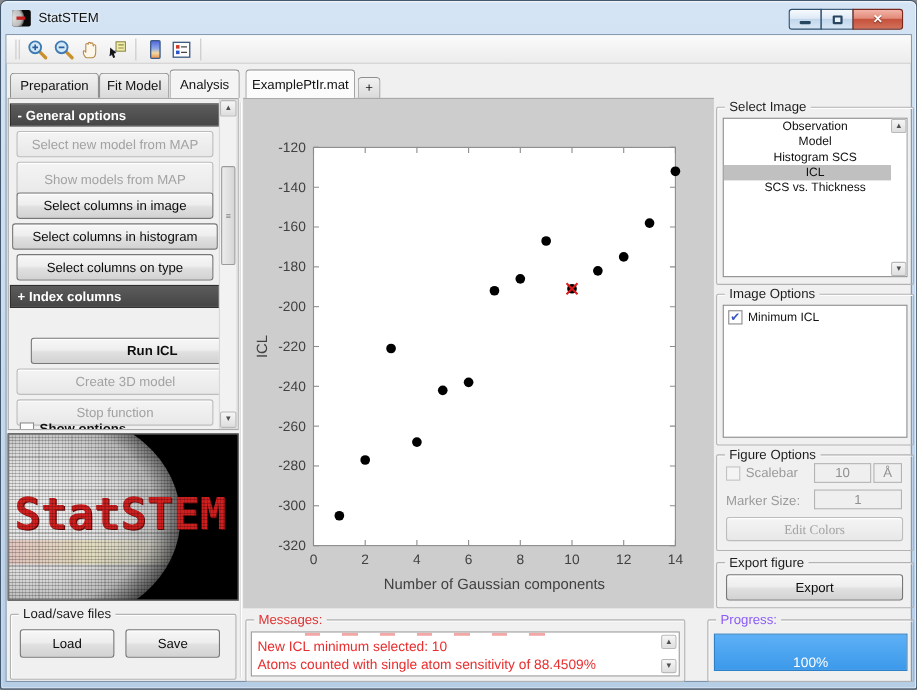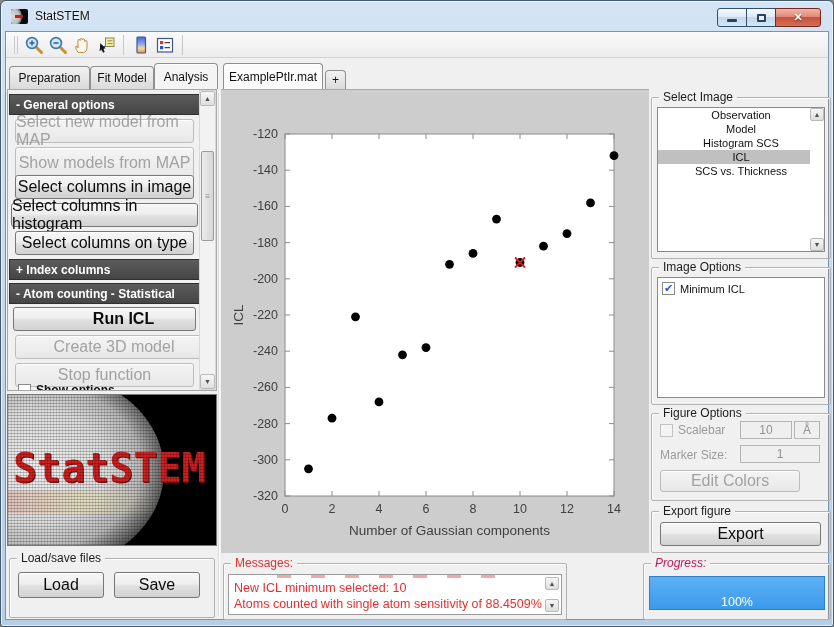--- a/index.html
+++ b/index.html
@@ -29,21 +29,21 @@
   
   .toolbar{position:absolute;left:5px;right:5px;top:31px;height:26px;background:linear-gradient(#fafafa,#ececec);
      border-bottom:1px solid #d2d2d2;display:flex;align-items:center;padding-left:4px;}
   .grip{width:4px;height:18px;border-left:1px solid #c9c9c9;border-right:1px solid #c9c9c9;margin:0 4px;}
   .tool-btn{width:24px;height:23px;display:flex;align-items:center;justify-content:center;border-radius:3px;}
   .tool-sep{width:1px;height:20px;background:#c8c8c8;margin:0 5px;}
   
   .group{position:absolute;border:1px solid #b2b2b2;border-radius:2px;box-shadow:inset 1px 1px 0 #fdfdfd;}
   .gtitle{position:absolute;top:-8px;left:7px;background:#f0f0f0;padding:0 4px;font-size:12px;color:#1d1d1d;white-space:nowrap;}
   
-  .btn{position:absolute;display:flex;align-items:center;justify-content:center;font-size:16px;color:#0c0c0c;
+  .btn{position:absolute;display:flex;align-items:center;justify-content:center;font-size:12px;color:#0c0c0c;
      border:1px solid #777;border-radius:3px;background:linear-gradient(#f7f7f7,#eeeeee 45%,#e0e0e0 55%,#d2d2d2);
      box-shadow:inset 0 1px 0 #fff;}
   .btn.disabled{color:#a2a2a2;border-color:#bcbcbc;background:linear-gradient(#f4f4f4,#e8e8e8);}
   
   .tab{position:absolute;height:23px;display:flex;align-items:center;justify-content:center;font-size:12px;color:#111;
      border:1px solid #8f8f8f;border-bottom:none;border-radius:4px 4px 0 0;background:linear-gradient(#f2f2f2,#dadada);}
   .tab.active{background:#f4f4f4;height:26px;z-index:3;box-shadow:inset 0 1px 0 #fff;}
   .tab.doc-active{background:#fbfbfb;}
   
   .opt-panel{position:absolute;left:6px;top:88px;width:210px;height:302px;border:1px solid #a8a8a8;background:#f0f0f0;overflow:hidden;z-index:2;}
@@ -82,21 +82,21 @@
   
   .msg-inner{position:absolute;left:4px;right:4px;top:10px;bottom:4px;background:#fff;border:1px solid #9a9a9a;overflow:hidden;}
   .msg-line{font-size:12.5px;color:#e82e2e;padding:0 5px;height:16px;line-height:16px;white-space:nowrap;}
   .msg-clip{height:5px;overflow:hidden;position:relative;}
   .msg-clip .marks{position:absolute;top:0;left:48px;width:220px;height:3px;
      background:repeating-linear-gradient(90deg,#e86060 0 14px,rgba(0,0,0,0) 14px 34px);opacity:.55;}
   .msg-sb{position:absolute;right:2px;width:14px;}
   .pbar{position:absolute;left:5px;right:5px;top:12px;height:34px;border:1px solid #2d7fc6;
      background:linear-gradient(#5db0f6,#3c99ea);color:#fff;font-size:12.5px;display:flex;align-items:flex-end;justify-content:center;}
   .gtitle.red{color:#e03030;}
-  .gtitle.blue{color:#be185d;font-style:italic;}
+  .gtitle.blue{color:#8b5cf6;}
 </style>
 </head>
 <body>
 
 <div id="root">
 
   <div class="titlebar">
     <div class="app-icon">
         <div class="blob"></div>
         <div class="rdot"></div>
@@ -179,22 +179,21 @@
   <div class="tab active" style="left:153px;top:62px;width:64px;">Analysis</div>
 
   <div class="opt-panel">
     <div class="sechead" style="top:4px;">- General options</div>
     <div class="btn disabled" style="left:7px;top:29px;width:179px;height:24px;">Select new model from MAP</div>
     <div class="btn disabled" style="left:7px;top:57px;width:179px;height:32px;">Show models from MAP</div>
     <div class="btn" style="left:3px;top:113px;width:187px;height:24px;">Select columns in histogram</div>
     <div class="btn" style="left:7px;top:85px;width:179px;height:24px;">Select columns in image</div>
     <div class="btn" style="left:7px;top:141px;width:179px;height:24px;">Select columns on type</div>
     <div class="sechead" style="top:169px;">+ Index columns</div>
-    <div class="sechead" style="top:193px;">- Atom counting - Statistical</div>
-    <div class="btn" style="left:5px;top:217px;width:183px;height:24px;font-weight:bold;padding-left:38px;">Run ICL</div>
+    <div class="btn" style="left:20px;top:217px;width:183px;height:24px;font-weight:bold;padding-left:38px;">Run ICL</div>
     <div class="btn disabled" style="left:7px;top:245px;width:198px;height:24px;">Create 3D model</div>
     <div class="btn disabled" style="left:7px;top:273px;width:179px;height:24px;">Stop function</div>
     <div class="cb-row" style="left:10px;top:293px;">
       <span class="cb"></span>
       <span style="font-weight:bold;">Show options</span>
     </div>
 
     <div class="sb-v" style="right:0;top:0;width:17px;bottom:0;">
       <div class="sb-arrow" style="top:0;">▲</div>
       <div class="sb-thumb" style="top:60px;height:90px;">≡</div>
@@ -329,29 +328,29 @@
   <div class="group" style="left:650px;top:412px;width:180px;height:88px;">
     <div class="gtitle">Figure Options</div>
     <div class="cb-row" style="left:8px;top:9px;color:#9a9a9a;">
       <span class="cb disabled"></span>
       <span>Scalebar</span>
     </div>
     <input class="field" style="left: 88px; top: 7px; width: 52px; height: 18px;" disabled="" value="10">
     <div class="field" style="left:142px;top:7px;width:26px;height:18px;line-height:17px;">Å</div>
     <div class="lbl-dis" style="left:8px;top:34px;">Marker Size:</div>
     <input class="field" style="left: 88px; top: 31px; width: 80px; height: 18px;" disabled="" value="1">
-    <div class="btn disabled" style="left:8px;top:56px;width:140px;height:22px;">Edit Colors</div>
+    <div class="btn disabled" style="left:8px;top:56px;width:161px;height:22px;font-family:Liberation Serif, serif;">Edit Colors</div>
   </div>
 
   <div class="group" style="left:650px;top:510px;width:180px;height:42px;">
     <div class="gtitle">Export figure</div>
     <div class="btn" style="left:8px;top:10px;width:161px;height:24px;">Export</div>
   </div>
 
-  <div class="group" style="left:222px;top:562px;width:344px;height:57px;">
+  <div class="group" style="left:222px;top:562px;width:400px;height:57px;">
     <div class="gtitle red">Messages:</div>
     <div class="msg-inner">
       <div class="msg-clip">
           <div class="marks"></div>
         </div>
       <div class="msg-line">New ICL minimum selected: 10</div>
       <div class="msg-line">Atoms counted with single atom sensitivity of 88.4509%</div>
       <div class="msg-sb" style="top:2px;">
           <div class="sb-arrow" style="position:static;height:13px;">▲</div>
         </div>

